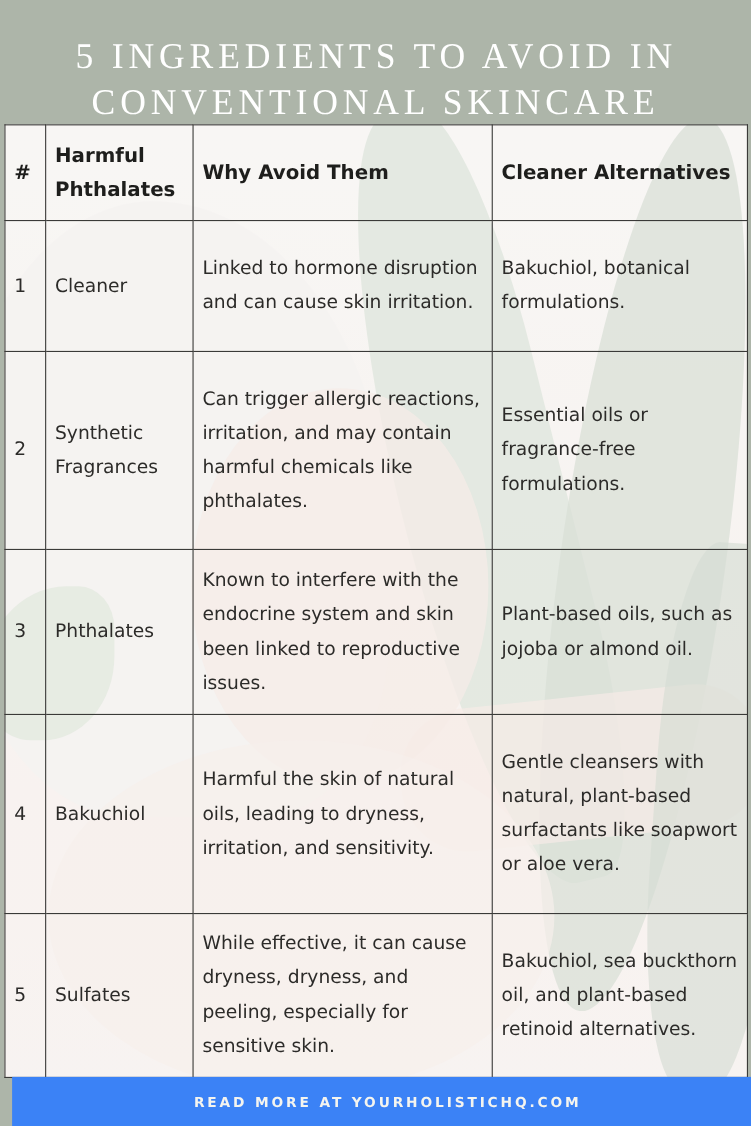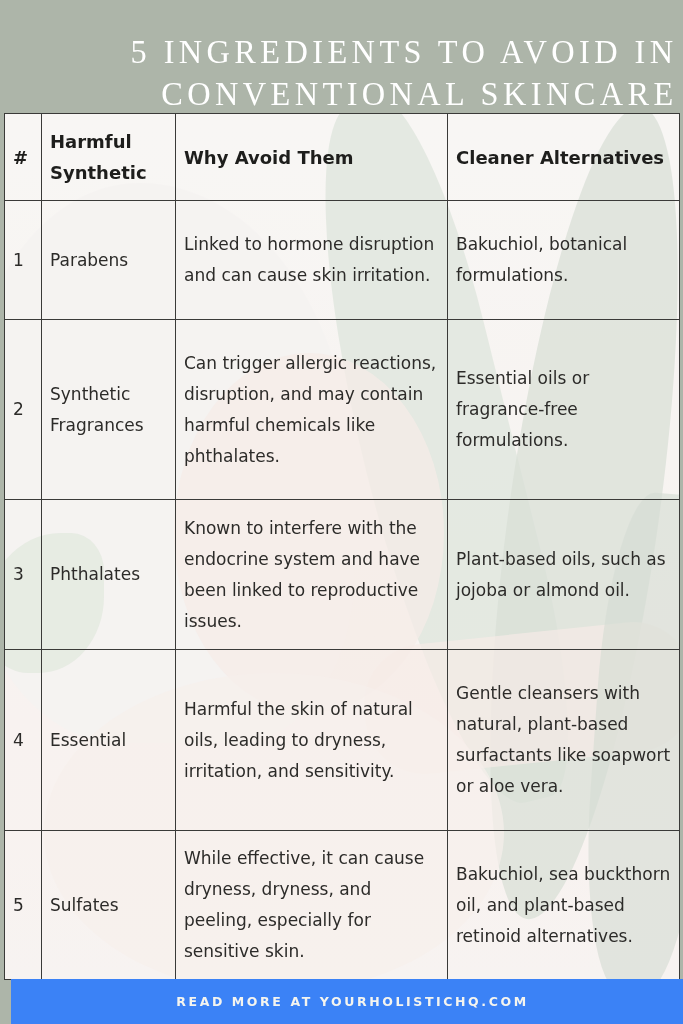--- a/index.html
+++ b/index.html
@@ -2,21 +2,21 @@
 <html><head>
   <meta charset="utf-8">
   <style>
     * { box-sizing: border-box; margin: 0; padding: 0; }
     html, body { width: 683px; height: 1024px; overflow: hidden; background: #adb5a9; }
     body { position: relative; font-family: "DejaVu Sans", "Liberation Sans", sans-serif; }
 
     .title-band {
       position: absolute; left: 0; top: 0; width: 683px; height: 145px;
       background: #adb5a9;
-      display: flex; flex-direction: column; align-items: flex-end; justify-content: center;
+      display: flex; flex-direction: column; align-items: center; justify-content: center;
     }
     .title-line {
       font-family: "Liberation Serif", "DejaVu Serif", serif;
       color: #ffffff; font-size: 33px; letter-spacing: 4.5px; line-height: 42px;
       transform: scaleX(0.98); white-space: nowrap;
     }
 
     
     .photo {
       position: absolute; left: 4px; top: 113px; width: 675px; height: 866px;
@@ -87,45 +87,45 @@
 <table class="main">
   <colgroup>
     <col class="c1">
       <col class="c2">
       <col class="c3">
       <col class="c4">
   </colgroup>
   <tbody>
       <tr class="h">
     <th class="num">#</th>
-    <th>Harmful Synthetic</th>
+    <th>Harmful Phthalates</th>
     <th>Why Avoid Them</th>
     <th>Cleaner Alternatives</th>
   </tr>
   <tr class="r1">
     <td class="num">1</td>
-    <td>Parabens</td>
+    <td>Cleaner</td>
     <td>Linked to hormone disruption and can cause skin irritation.</td>
     <td>Bakuchiol, botanical formulations.</td>
   </tr>
   <tr class="r2">
     <td class="num">2</td>
     <td>Synthetic Fragrances</td>
-    <td>Can trigger allergic reactions, disruption, and may contain harmful chemicals like phthalates.</td>
+    <td>Can trigger allergic reactions, irritation, and may contain harmful chemicals like phthalates.</td>
     <td>Essential oils or fragrance-free formulations.</td>
   </tr>
   <tr class="r3">
     <td class="num">3</td>
     <td>Phthalates</td>
-    <td>Known to interfere with the endocrine system and have been linked to reproductive issues.</td>
+    <td>Known to interfere with the endocrine system and skin been linked to reproductive issues.</td>
     <td>Plant-based oils, such as jojoba or almond oil.</td>
   </tr>
   <tr class="r4">
     <td class="num">4</td>
-    <td>Essential</td>
+    <td>Bakuchiol</td>
     <td>Harmful the skin of natural oils, leading to dryness, irritation, and sensitivity.</td>
     <td>Gentle cleansers with natural, plant-based surfactants like soapwort or aloe vera.</td>
   </tr>
   <tr class="r5">
     <td class="num">5</td>
     <td>Sulfates</td>
     <td>While effective, it can cause dryness, dryness, and peeling, especially for sensitive skin.</td>
     <td>Bakuchiol, sea buckthorn oil, and plant-based retinoid alternatives.</td>
   </tr>
 </tbody>

